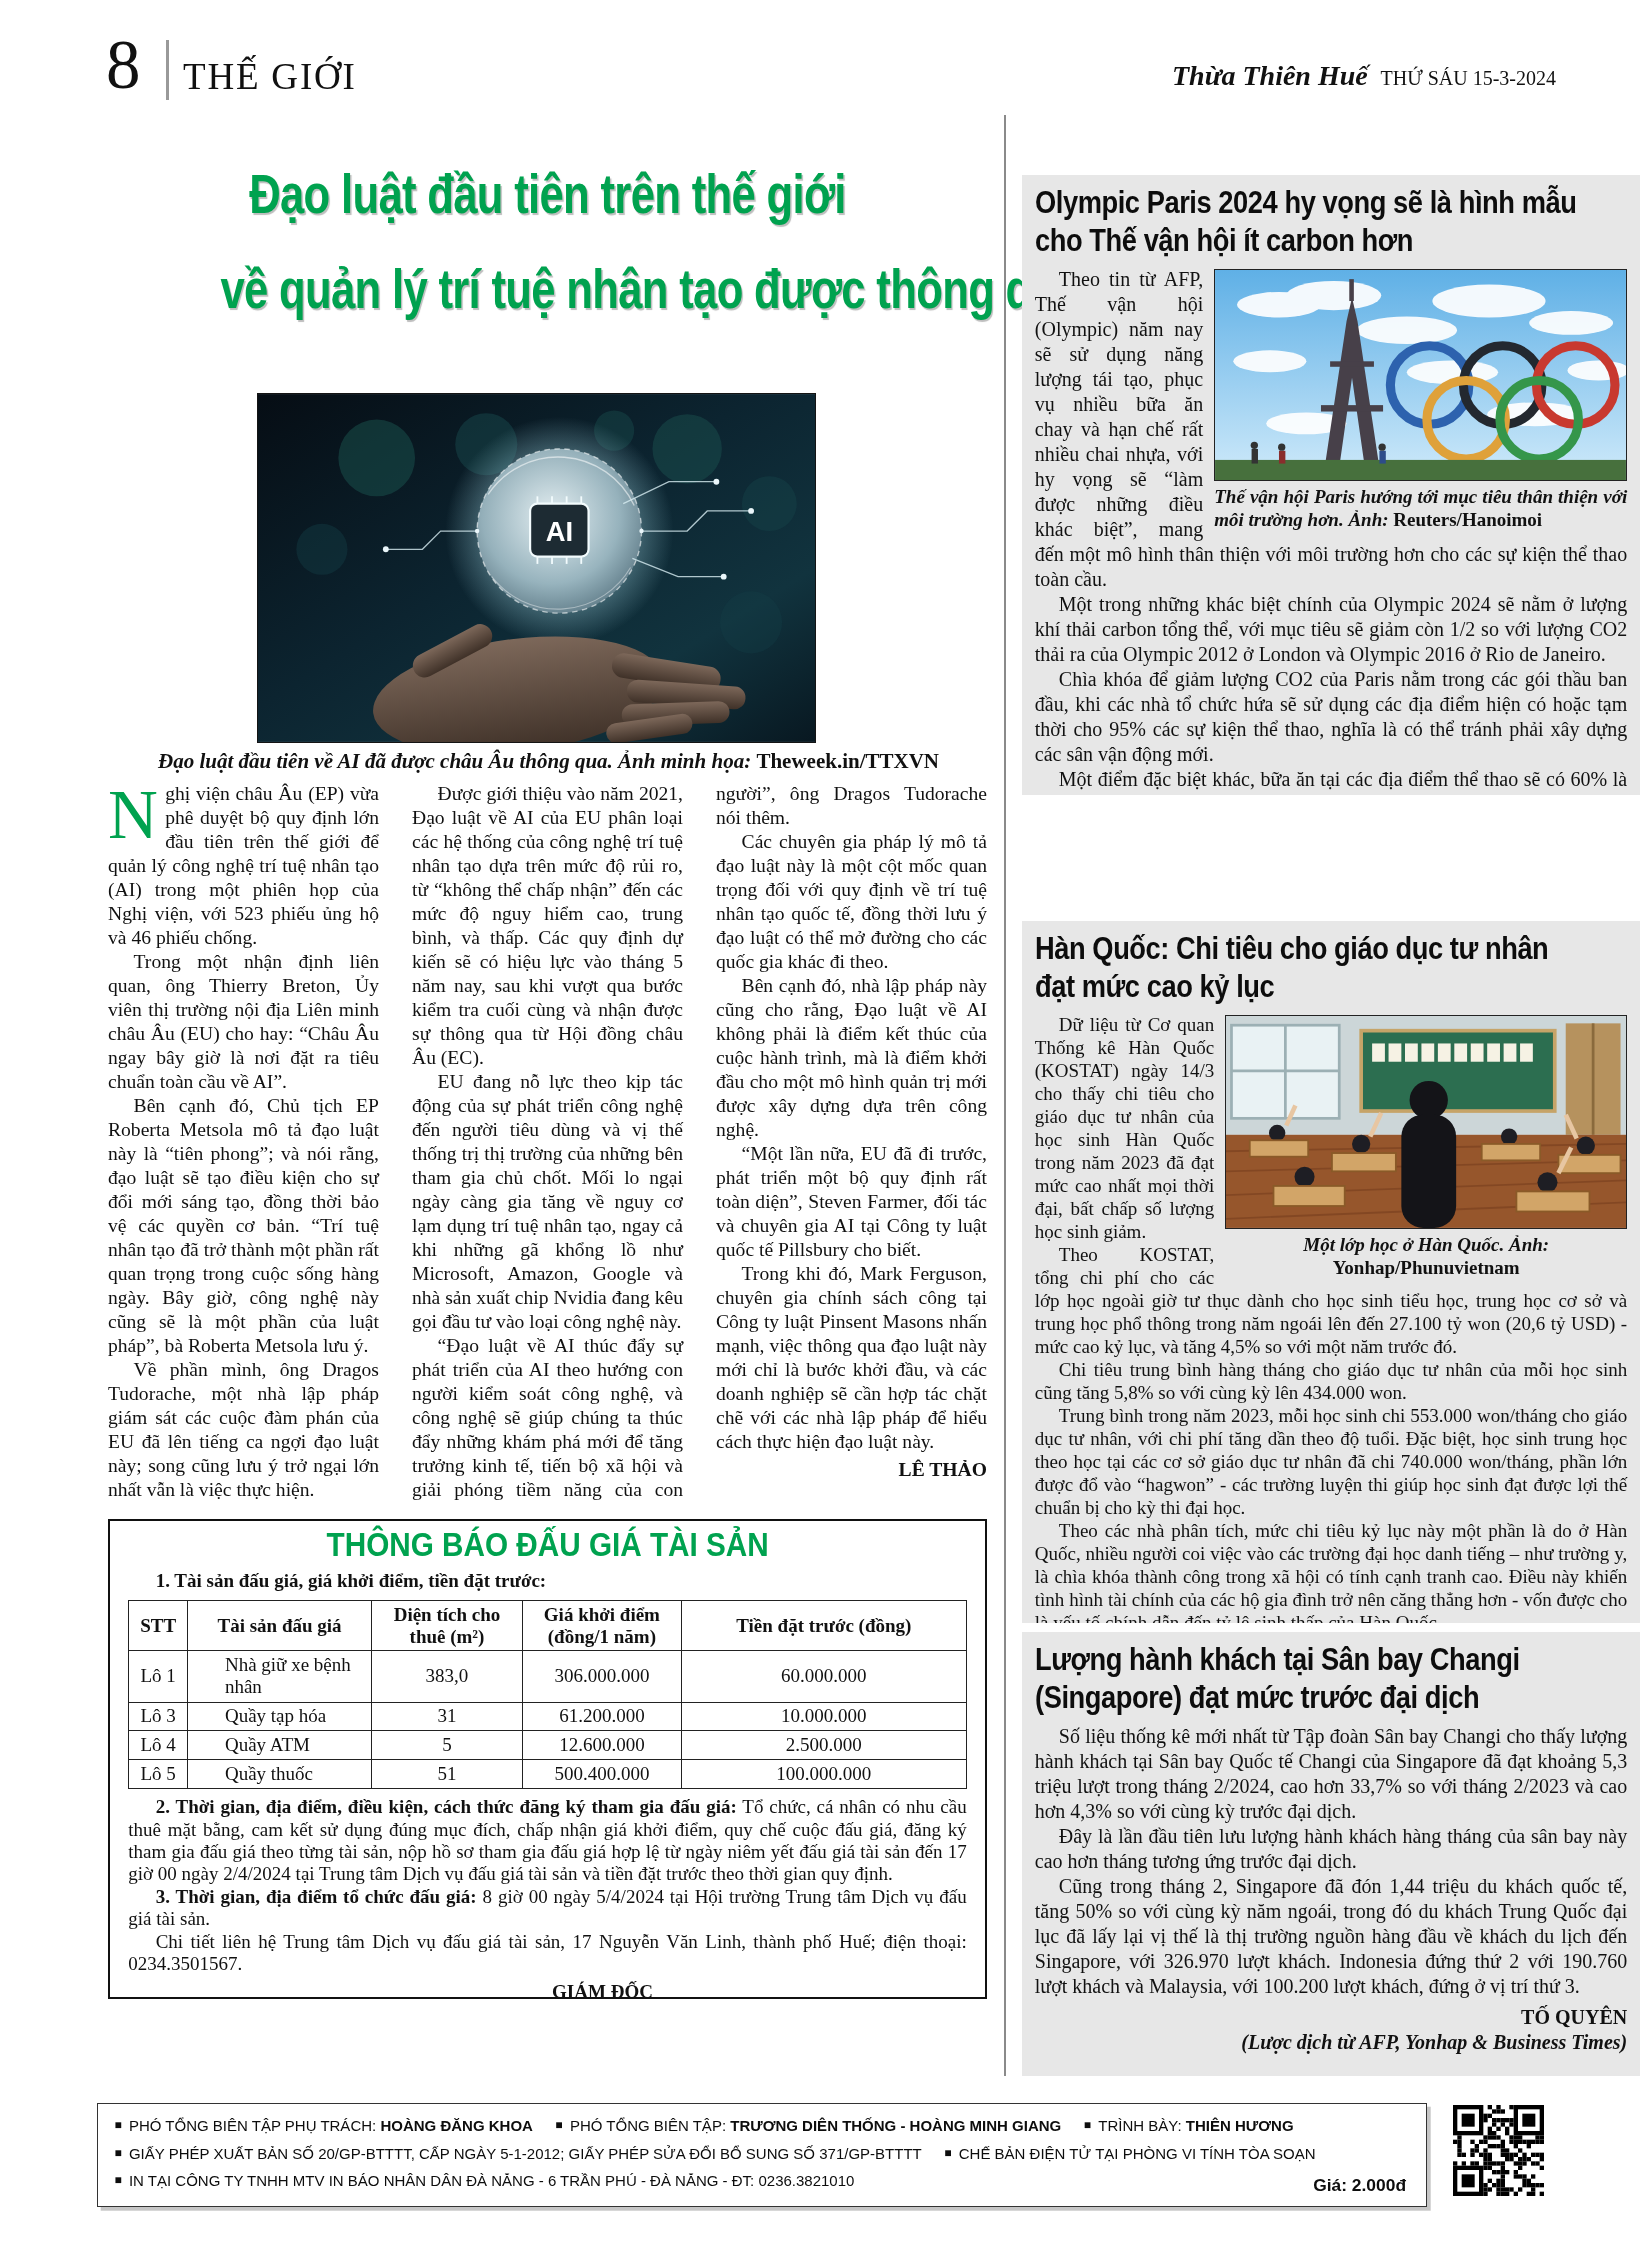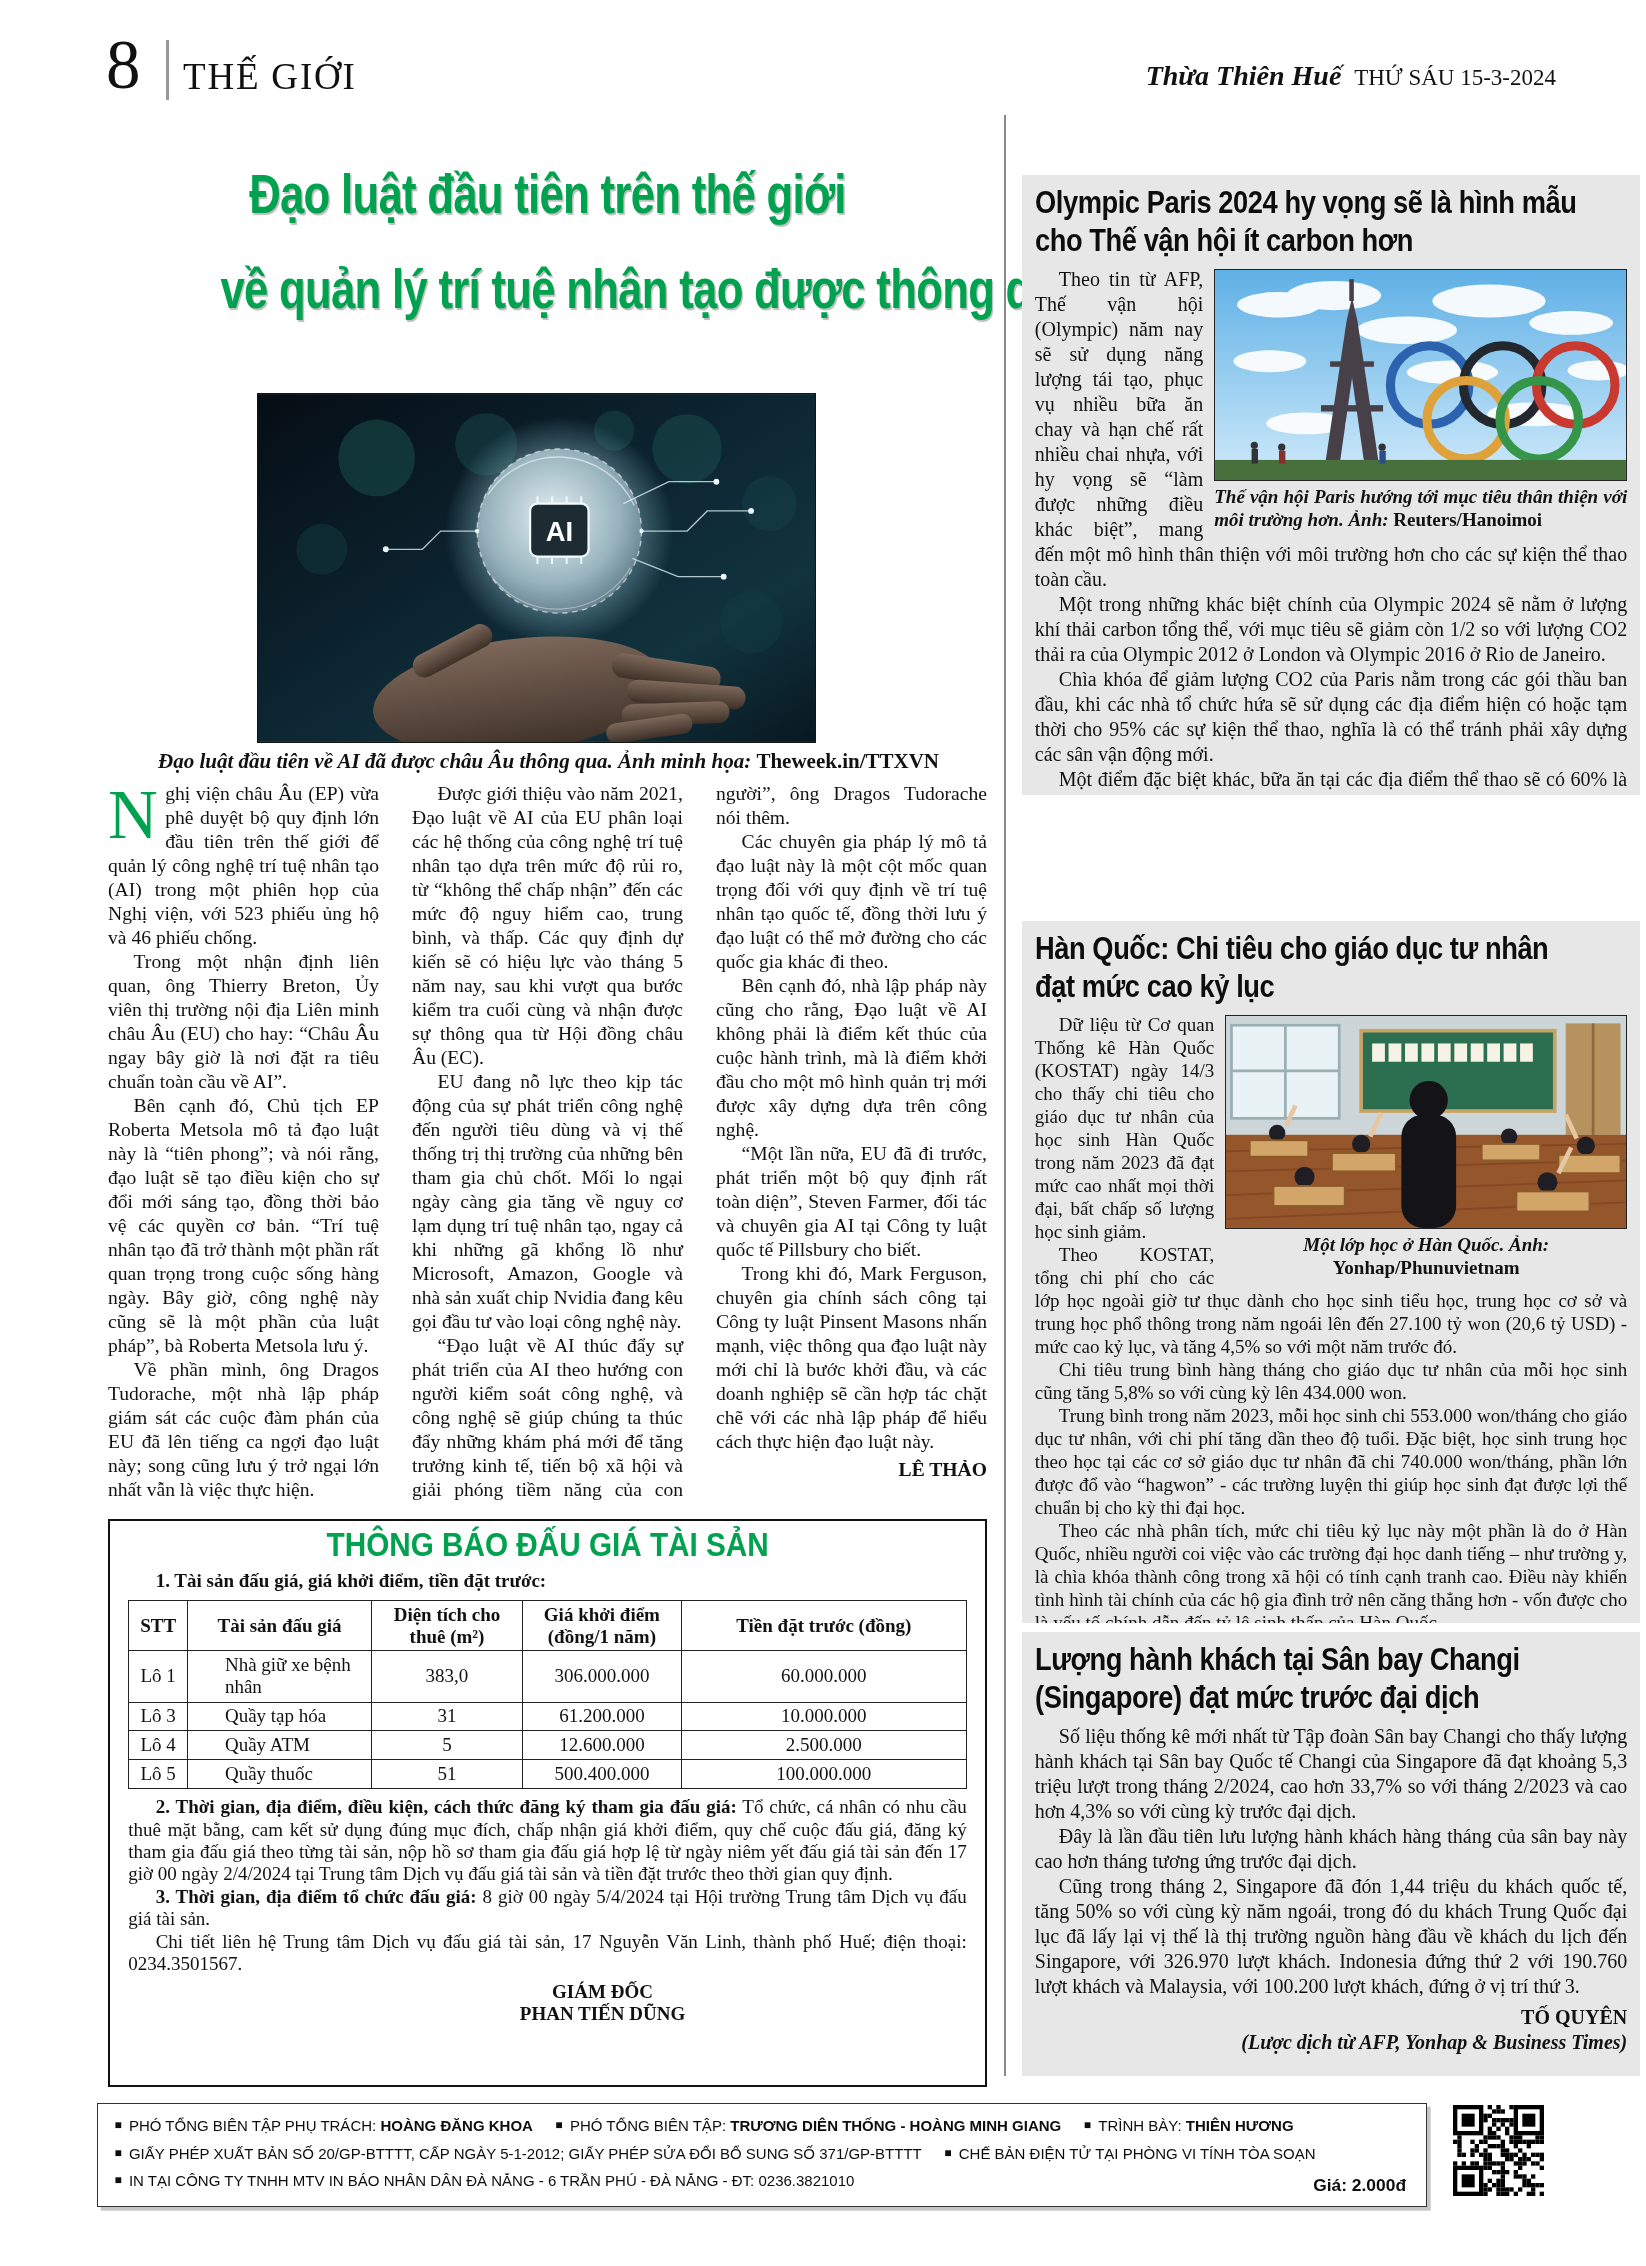--- a/index.html
+++ b/index.html
@@ -6,21 +6,21 @@
   body { background:#fff; }
   .page { position:relative; width:1647px; height:2267px; background:#ffffff; overflow:hidden;
           font-family:"Liberation Serif", serif; color:#111; }
 
   
   .pageno { position:absolute; left:106px; top:31px; font-size:69px; line-height:69px; font-family:"Liberation Serif",serif; }
   .hdr-bar { position:absolute; left:166px; top:40px; width:2.7px; height:60px; background:#999; }
   .section-title { position:absolute; left:183px; top:55px; font-size:37px; letter-spacing:1.8px; font-family:"Liberation Serif",serif; }
   .hdr-right { position:absolute; right:91px; top:60px; white-space:nowrap; }
   .brand { font-weight:bold; font-style:italic; font-size:28px; margin-right:12.8px; }
-  .issue-date { font-size:23px; }
+  .issue-date { font-size:20px; }
 
   .divider-v { position:absolute; left:1004px; top:115px; width:1.8px; height:1961px; background:#8a8a8a; }
 
   
   .headline-wrap { position:absolute; left:99px; top:148px; width:897px; text-align:center; }
   .headline-line { display:block; height:95px; }
   .cond { display:inline-block; transform:scaleX(.78); transform-origin:center; white-space:nowrap;
           font-family:"Liberation Sans", sans-serif; font-weight:bold; font-size:56px; line-height:91px;
           color:#00a24f; text-shadow:1.8px 1.8px 0.9px rgba(40,40,40,.3); letter-spacing:-0.9px; }
 
@@ -34,21 +34,21 @@
   
   .columns { position:absolute; left:108px; top:782px; width:879px; height:742px;
              column-count:3; column-gap:33px; column-fill:auto; overflow:hidden;
              font-size:19.6px; line-height:24px; text-align:justify; }
   .columns p { margin:0; text-indent:25.6px; }
   .columns p.first { text-indent:0; }
   .dropcap { float:left; font-size:69px; line-height:58px; padding:3.7px 7.3px 0 0; color:#00a24f; font-family:"Liberation Serif",serif; }
   .byline { text-align:right; font-weight:bold; text-indent:0 !important; margin-top:3.7px !important; }
 
   
-  .auction { position:absolute; left:108px; top:1519px; width:879px; height:568px;
+  .auction { position:absolute; left:108px; top:1519px; width:879px; height:480px;
              border:2.7px solid #111; padding:9.1px 18.3px; font-size:19px; line-height:22.4px; overflow:hidden; }
   .auction-title { text-align:center; margin:3.7px 0 9.1px 0; }
   .auction-title .cond2 { display:inline-block; transform:scaleX(.9); transform-origin:center;
       font-family:"Liberation Sans",sans-serif; font-weight:bold; font-size:33px; color:#00a24f; }
   .auction p { text-align:justify; text-indent:27.4px; margin:0; }
   .auction .sec-label { font-weight:bold; }
   table.lots { border-collapse:collapse; width:100%; margin:7.3px 0 7.3px 0; }
   table.lots th, table.lots td { border:1.8px solid #222; padding:2.7px 5.5px; font-size:19px; }
   table.lots th { font-weight:bold; text-align:center; line-height:22px; }
   table.lots td { text-align:center; }

